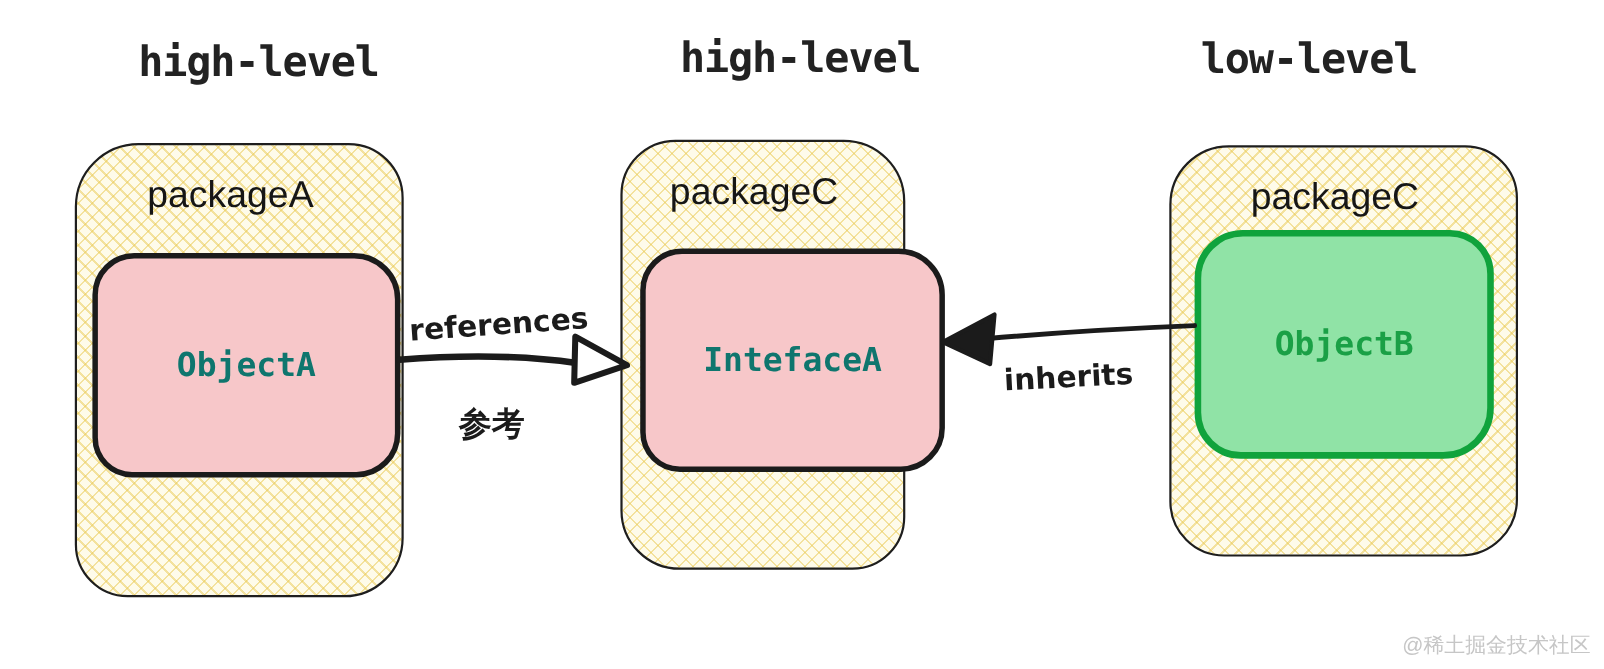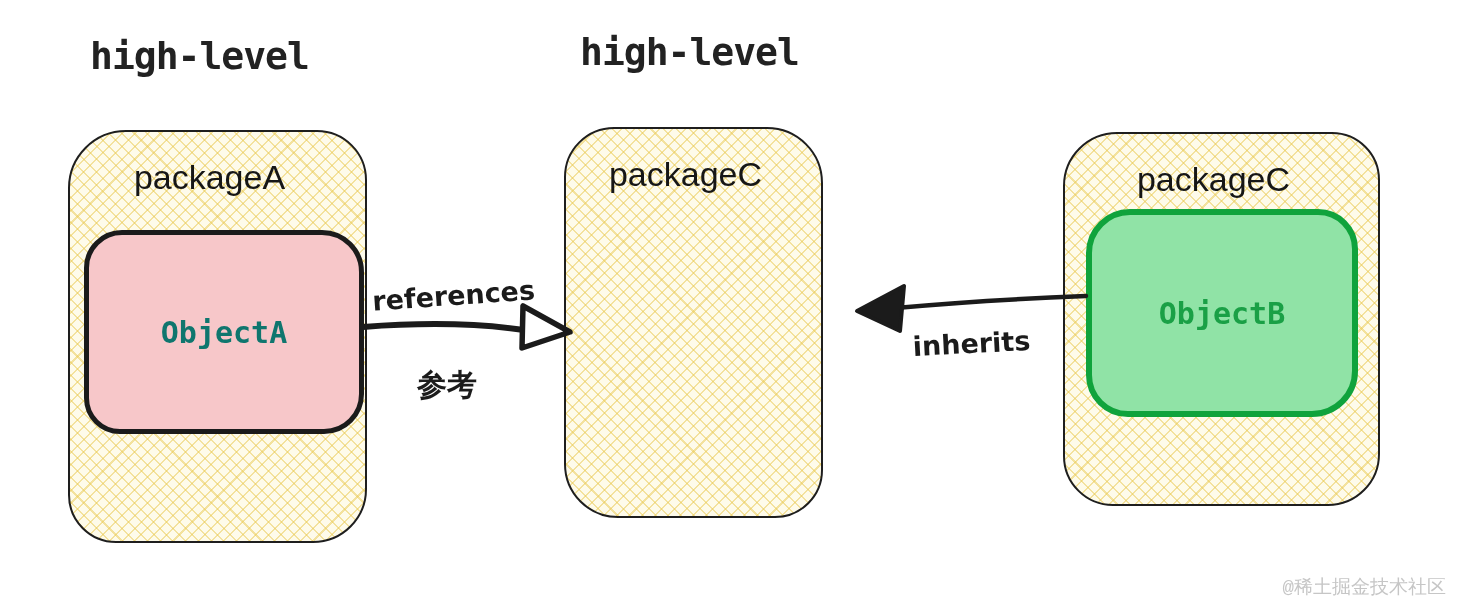--- a/index.html
+++ b/index.html
@@ -10,21 +10,21 @@
     overflow:hidden;
     font-family:"Liberation Sans", sans-serif;
     color:#1b1b1b;
   }
   .level-title{
     position:absolute;
     font-family:"DejaVu Sans Mono", monospace;
     font-weight:700;
     font-size:38px;
     letter-spacing:-1px;
-    text-align:left;
+    text-align:center;
     color:#222;
     white-space:nowrap;
   }
   .package{
     position:absolute;
     background-color:#FEFBEA;
     background-image:
       repeating-linear-gradient(45deg,  rgba(233,201,82,0.50) 0 1.5px, transparent 1.5px 9px),
       repeating-linear-gradient(-45deg, rgba(233,201,82,0.50) 0 1.5px, transparent 1.5px 9px);
     border:2.5px solid #1e1e1e;
@@ -86,40 +86,44 @@
     font-family:"DejaVu Sans", sans-serif;
     font-size:30px;
     font-weight:600;
   }
   .watermark{
     position:absolute;
     right:12px;
     bottom:8px;
     font-size:19px;
     color:#c6c6c6;
-    font-family:Liberation Mono, monospace;
+    font-family:Liberation Sans, sans-serif;
   }
 </style>
 </head>
 <body>
 
 <div class="canvas">
 
   <div class="level-title" style="left:90px;top:34px;width:290px;">high-level</div>
   <div class="level-title" style="left:580px;top:30px;width:295px;">high-level</div>
+  <div class="level-title" style="left:1040px;top:31px;width:300px;">low-level</div>
 
   <div class="package" style="left:68px;top:130px;width:299px;height:413px;border-radius:58px 50px 54px 48px;">
     <div class="package-label">packageA</div>
     <div class="node node-pink" style="left:14px;top:98px;width:280px;height:204px;">
       <span class="node-label">ObjectA</span>
     </div>
   </div>
 
   <div class="package" style="left:564px;top:127px;width:259px;height:391px;border-radius:50px 56px 48px 54px;">
     <div class="package-label">packageC</div>
+    <div class="node node-pink" style="left:16px;top:97px;width:277px;height:203px;">
+      <span class="node-label">IntefaceA</span>
+    </div>
   </div>
 
   <div class="package" style="left:1063px;top:132px;width:317px;height:374px;border-radius:54px 48px 52px 50px;">
     <div class="package-label">packageC</div>
     <div class="node node-green" style="left:21px;top:75px;width:272px;height:208px;">
       <span class="node-label">ObjectB</span>
     </div>
   </div>
 
   <svg class="arrows" viewBox="0 0 1458 608">

